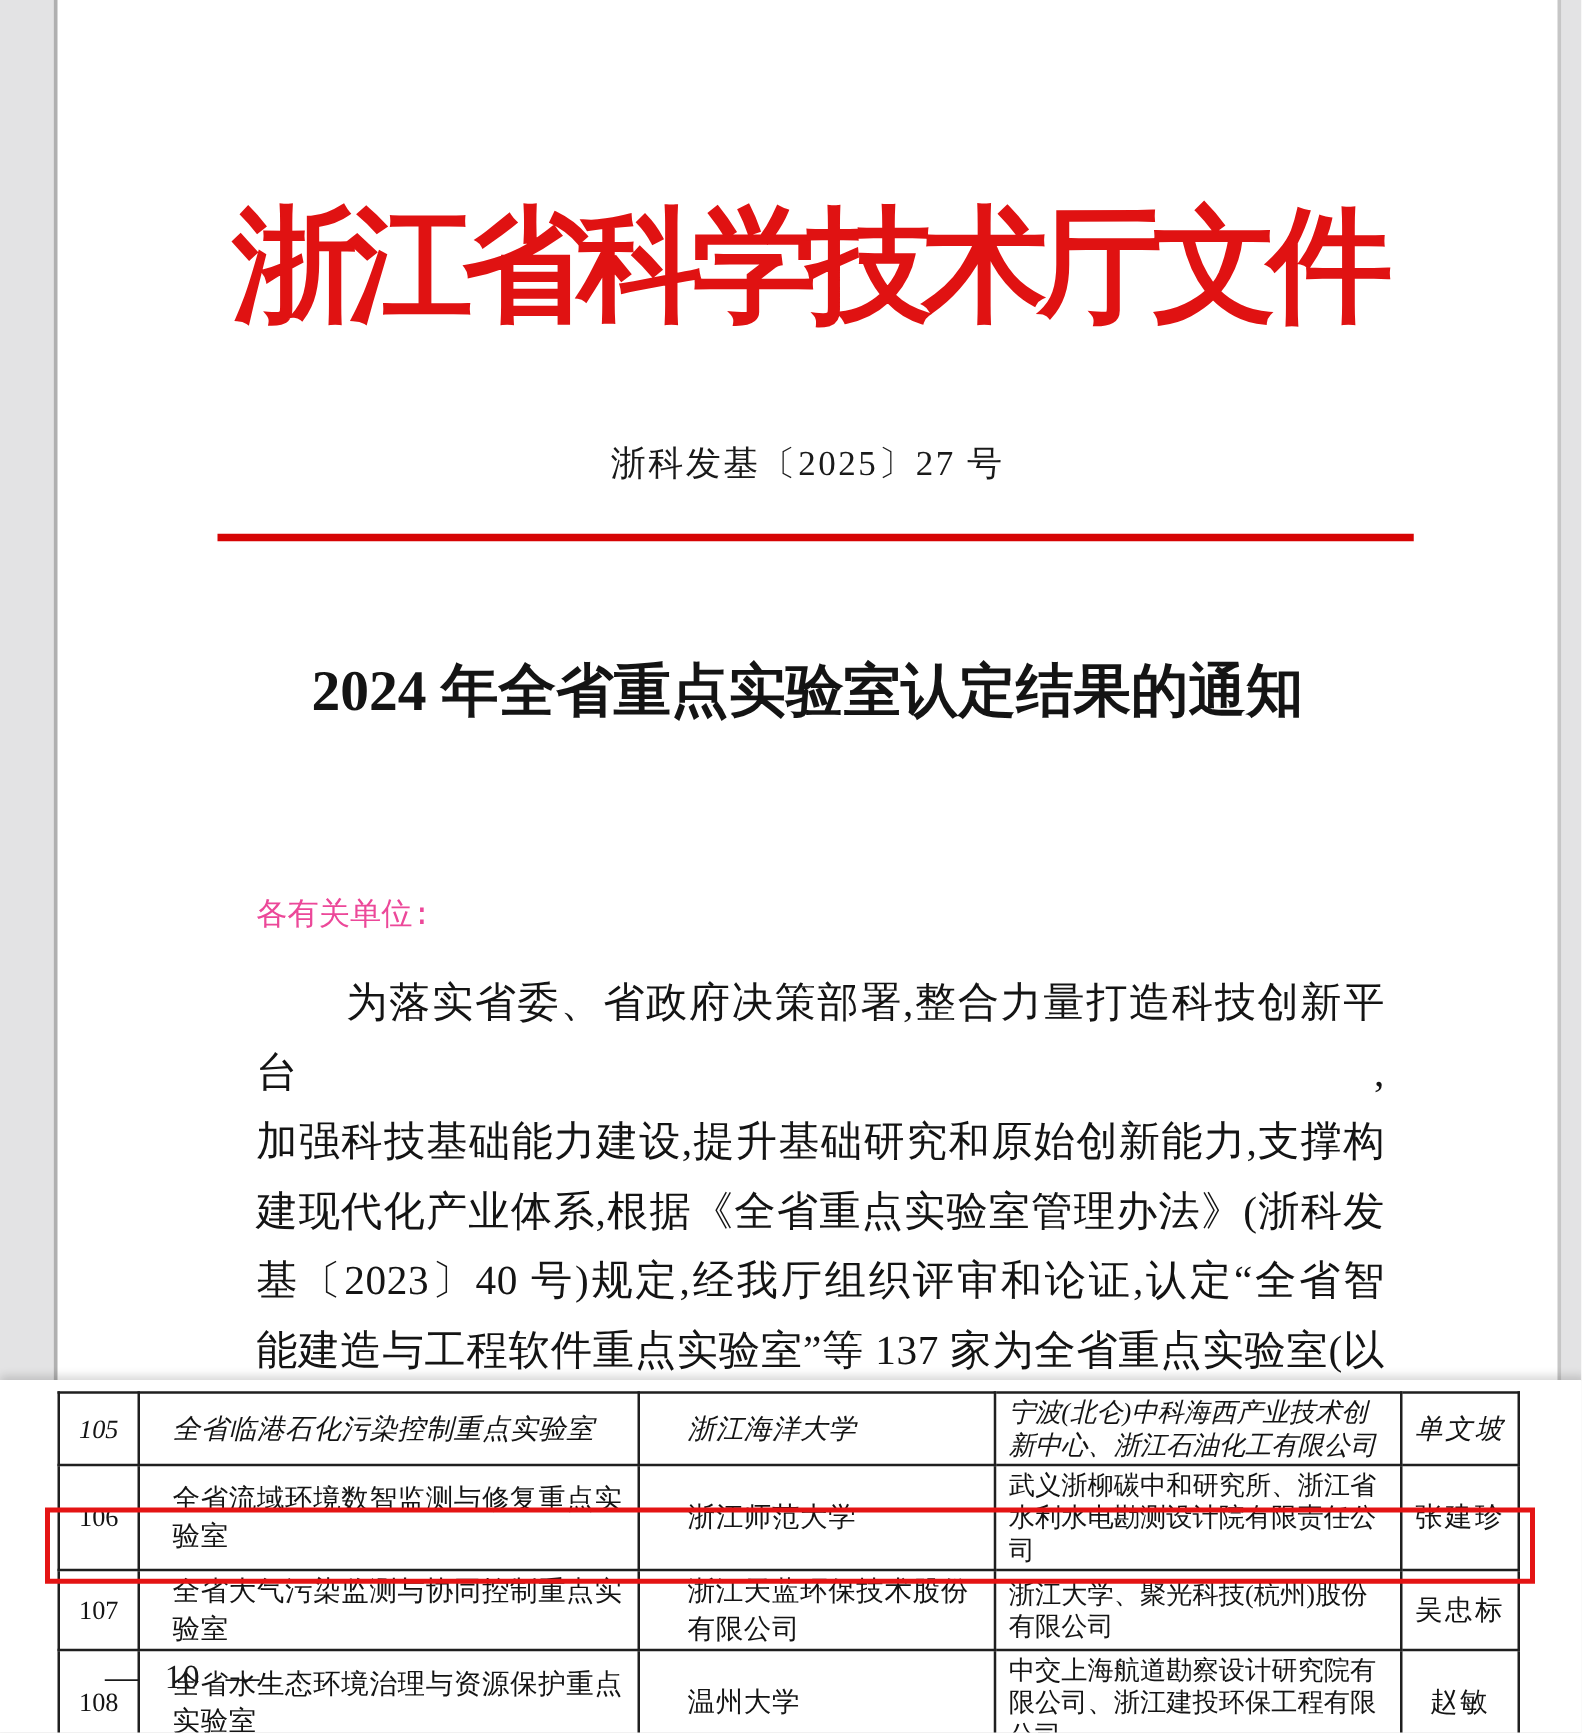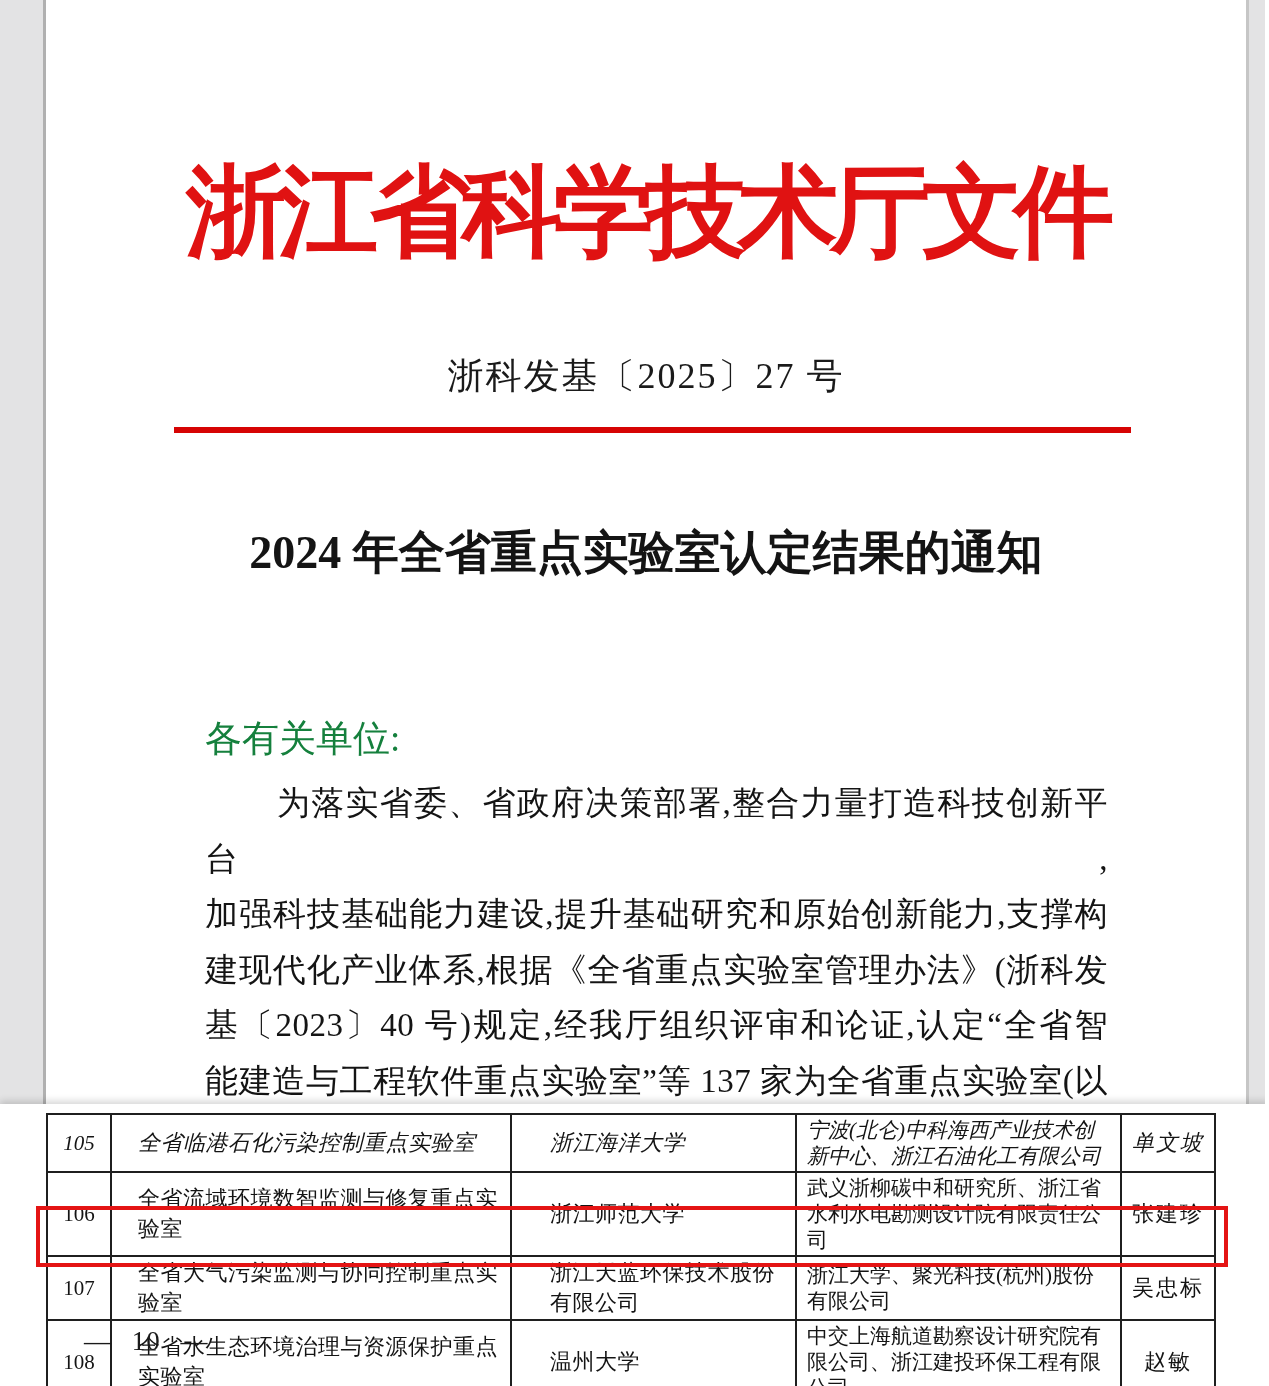--- a/index.html
+++ b/index.html
@@ -32,21 +32,21 @@
     line-height: 170px;
     font-weight: bold;
     letter-spacing: -8px;
     color: #e01212;
   }
   .doc-number {
     position: absolute;
     left: 0; top: 352px;
     width: 100%;
     text-align: center;
-    font-size: 36px;
+    font-size: 28px;
     letter-spacing: 2px;
     color: #1a1a1a;
   }
   .red-rule {
     position: absolute;
     left: 128px; top: 427px;
     width: 957px; height: 6px;
     background: #d60404;
   }
   .notice-title {
@@ -55,22 +55,23 @@
     width: 100%;
     text-align: center;
     font-size: 46px;
     line-height: 70px;
     font-weight: bold;
     color: #141414;
   }
   .salutation {
     position: absolute;
     left: 159px; top: 714px;
-    font-size: 37px;
-    color: #15803d;
+    font-size: 25px;
+    color: #ec4899;
+    font-family: Liberation Mono, monospace;
   }
   .body-par {
     position: absolute;
     left: 159px; top: 776px;
     width: 903px;
     color: #141414;
   }
   .bl { font-size: 33px; line-height: 55.5px; letter-spacing: 0.5px; }
   .bl.fill { text-align: justify; text-align-last: justify; }
   .bl.indent { text-indent: 72px; }

